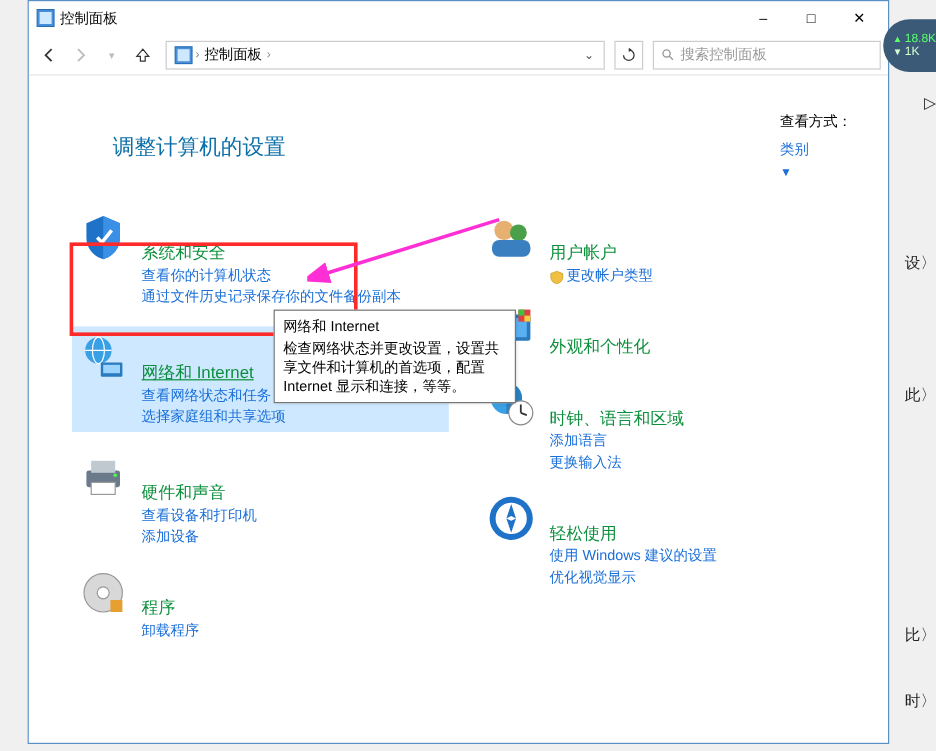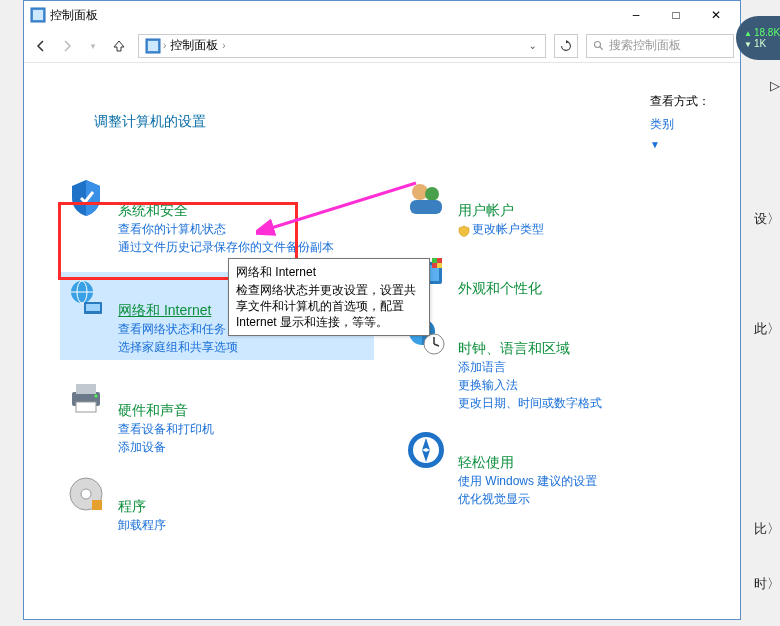--- a/index.html
+++ b/index.html
@@ -16,27 +16,27 @@
   
   .navbar { height: 34px; border-bottom: 1px solid #e5e5e5; display: flex; align-items: center; padding: 0 6px; gap: 4px; }
   .navbtn { width: 22px; height: 22px; display: flex; align-items: center; justify-content: center; color: #555; }
   .navbtn.disabled { color: #bbb; }
   .pathicon { width: 16px; height: 16px; margin: 0 2px; }
   .addressbar { flex: 1; height: 24px; border: 1px solid #ccc; display: flex; align-items: center; padding: 0 4px; margin: 0 4px; }
   .addressbar .crumb { color: #000; padding: 0 4px; }
   .addressbar .sep { color: #888; font-size: 10px; }
   .addressbar .dropdown { margin-left: auto; color: #555; font-size: 10px; padding: 0 4px; }
   .refreshbtn { width: 24px; height: 24px; border: 1px solid #ccc; display: flex; align-items: center; justify-content: center; }
-  .searchbox { width: 148px; height: 24px; border: 1px solid #ccc; display: flex; align-items: center; padding: 0 6px; margin-left: 4px; color: #999; }
+  .searchbox { width: 190px; height: 24px; border: 1px solid #ccc; display: flex; align-items: center; padding: 0 6px; margin-left: 4px; color: #999; }
   .searchbox .sicon { margin-right: 4px; }
 
   
   .content { padding: 20px 10px 10px 40px; }
   .header-row { display: flex; align-items: center; justify-content: space-between; margin: 10px 20px 26px 30px; }
-  .page-title { color: #0a6ea8; font-size: 14px; }
+  .page-title { color: #0a6ea8; font-size: 18px; }
   .viewmode { display: flex; align-items: flex-start; gap: 6px; flex-direction: column; }
   .viewmode .lbl { color: #000; }
   .viewmode .val { color: #1a6fd8; }
   .viewmode .chev { color: #1a6fd8; font-size: 10px; }
 
   .cols { display: flex; gap: 30px; }
   .col { width: 310px; }
 
   .category { display: flex; align-items: flex-start; margin-bottom: 16px; position: relative; }
   .caticon { width: 44px; height: 44px; flex-shrink: 0; margin-right: 10px; display: flex; align-items: center; justify-content: center; }
@@ -259,21 +259,20 @@
                 <path d="M18 5 A13 13 0 0 1 18 31" fill="#2a80c0"></path>
                 <circle cx="30" cy="30" r="10" fill="#fff" stroke="#888"></circle>
                 <line x1="30" y1="30" x2="30" y2="23" stroke="#333" stroke-width="1.5"></line>
                 <line x1="30" y1="30" x2="35" y2="32" stroke="#333" stroke-width="1.5"></line>
               </svg>
           </div>
           <div class="catbody">
             <div class="cattitle">时钟、语言和区域</div>
             <a class="catlink">添加语言</a>
             <a class="catlink">更换输入法</a>
-            <a class="catlink">更改日期、时间或数字格式</a>
           </div>
         </div>
 
         <div class="category">
           <div class="caticon">
             <svg class="icon-box" viewBox="0 0 44 44">
                 <circle cx="22" cy="22" r="18" fill="#1e73c9"></circle>
                 <circle cx="22" cy="22" r="13" fill="#fff"></circle>
                 <path d="M22 10 L26 22 L22 20 L18 22 Z" fill="#1e73c9"></path>
                 <path d="M22 34 L18 22 L22 24 L26 22 Z" fill="#1e73c9"></path>

